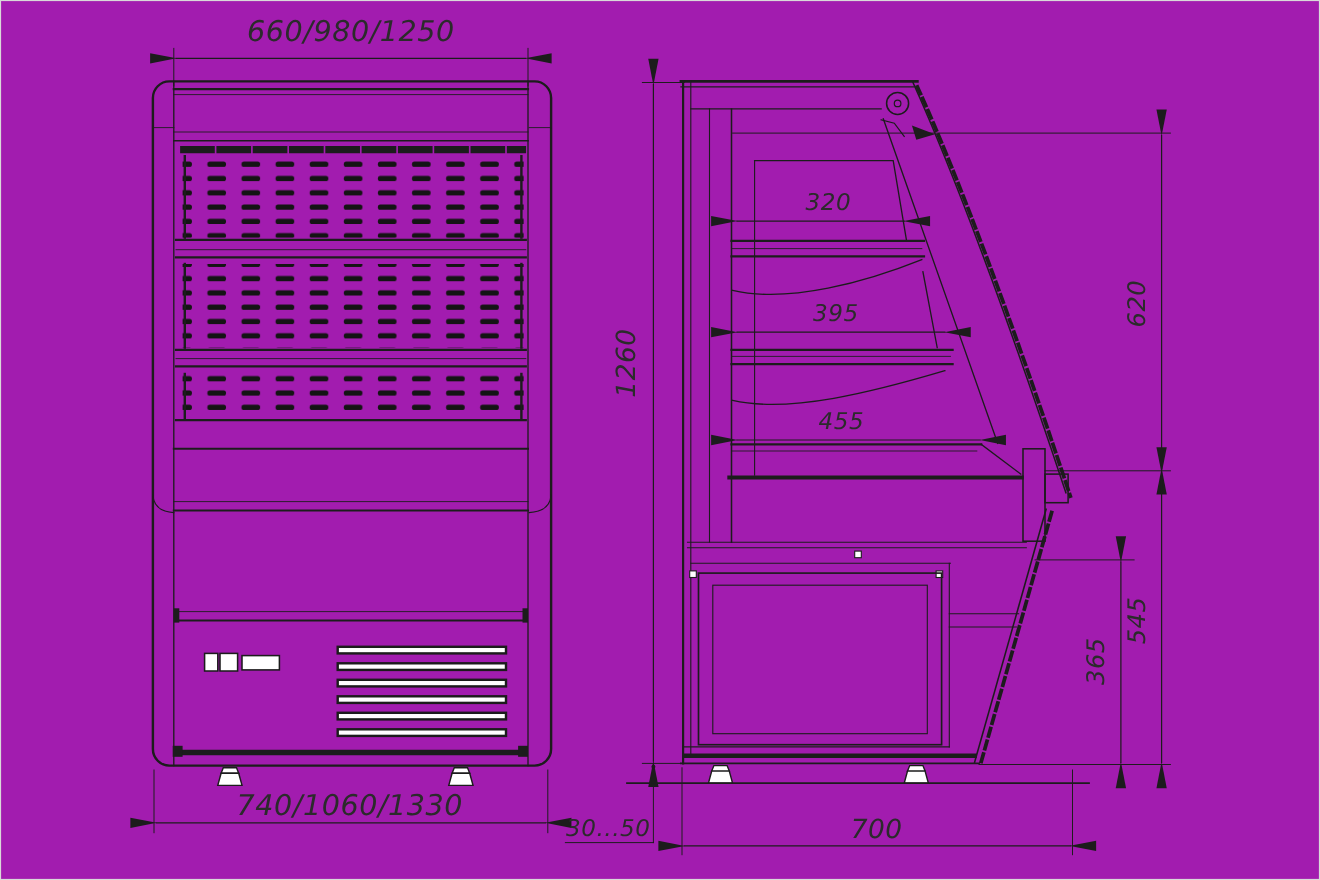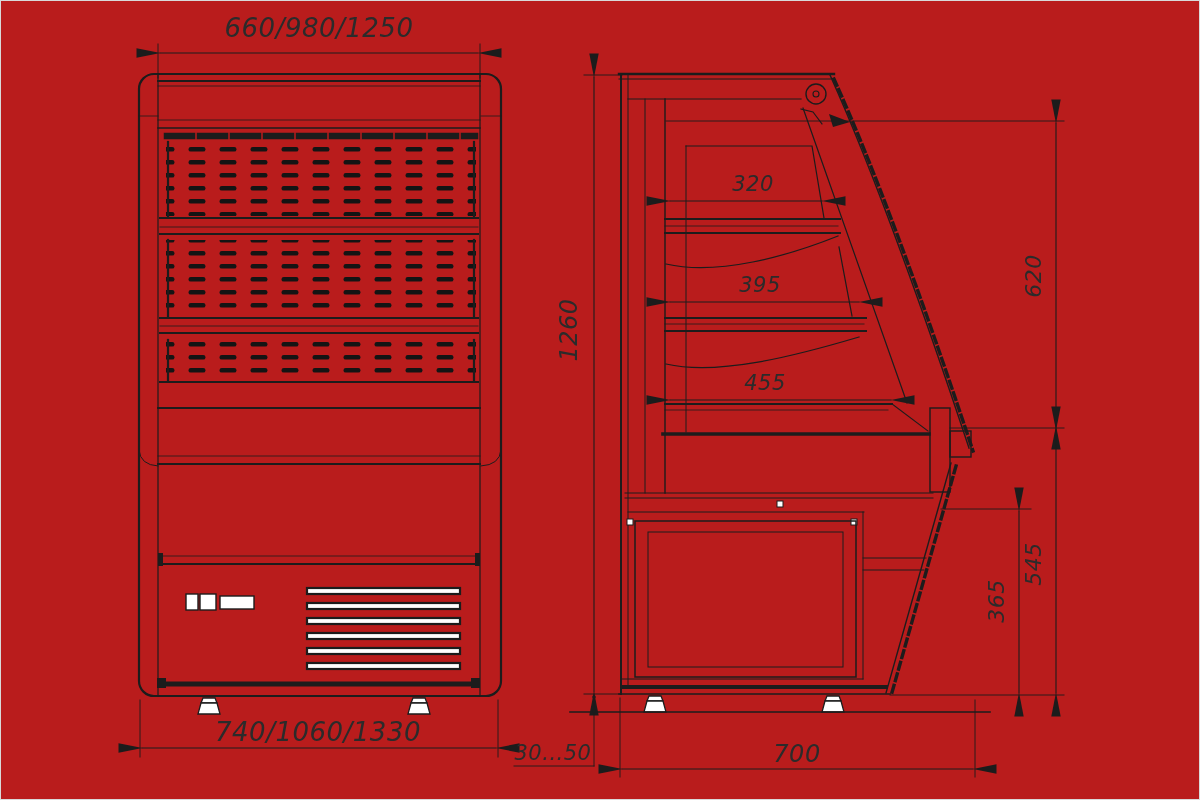--- a/index.html
+++ b/index.html
@@ -1,17 +1,17 @@
 <!DOCTYPE html>
 <html><head>
 <meta charset="utf-8">
 <style>
   html,body{margin:0;padding:0;background:#ffffff;}
   body{font-family:"DejaVu Sans",sans-serif;}
-  .stage{width:1200px;height:800px;position:relative;background:#b91c1c;overflow:hidden;}
+  .stage{width:1200px;height:800px;position:relative;background:#a21caf;overflow:hidden;}
   svg{display:block;}
   .ln{stroke:#1c1c1c;fill:none;stroke-linecap:square;}
   .fillblk{fill:#1c1c1c;stroke:none;}
   .wht{fill:#ffffff;stroke:#1c1c1c;}
   .dim-text{
     font-family:"DejaVu Sans",sans-serif;
     font-style:italic;
     fill:#2b2b2b;
     letter-spacing:0.5px;
   }

